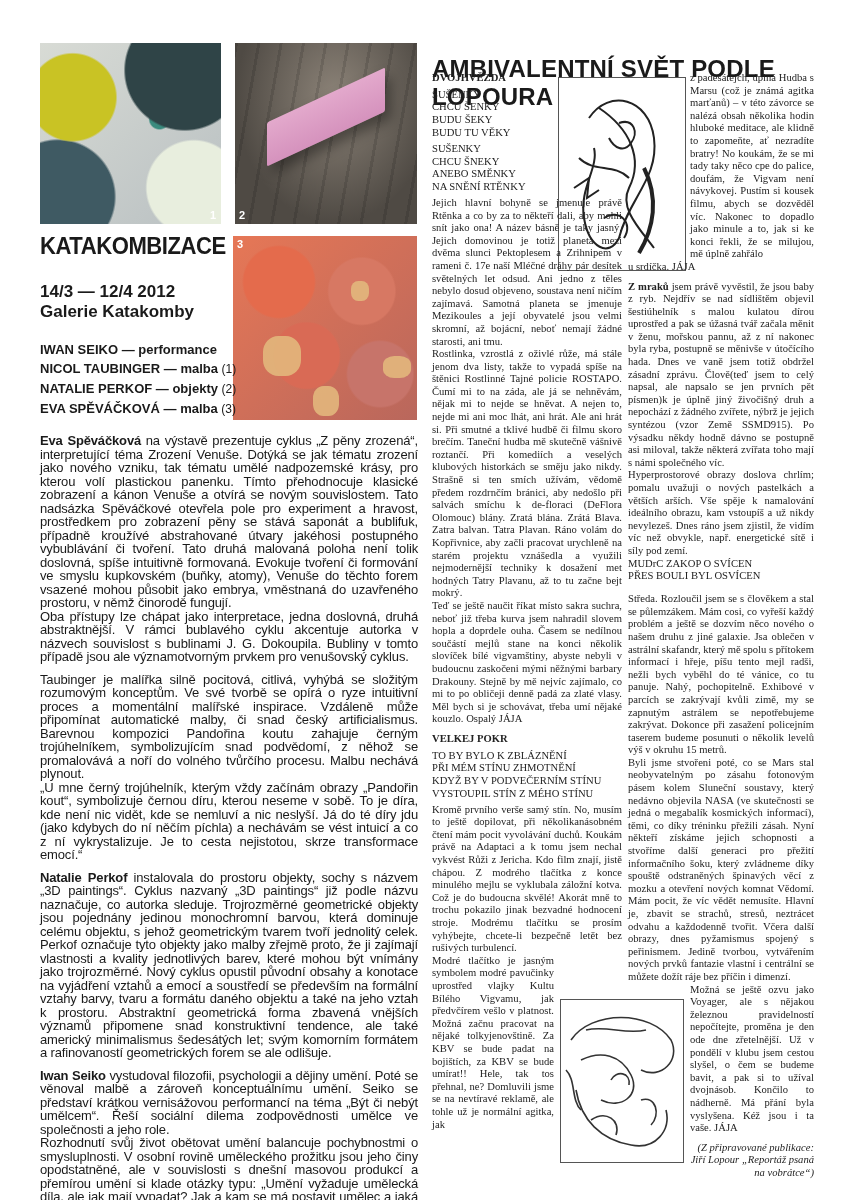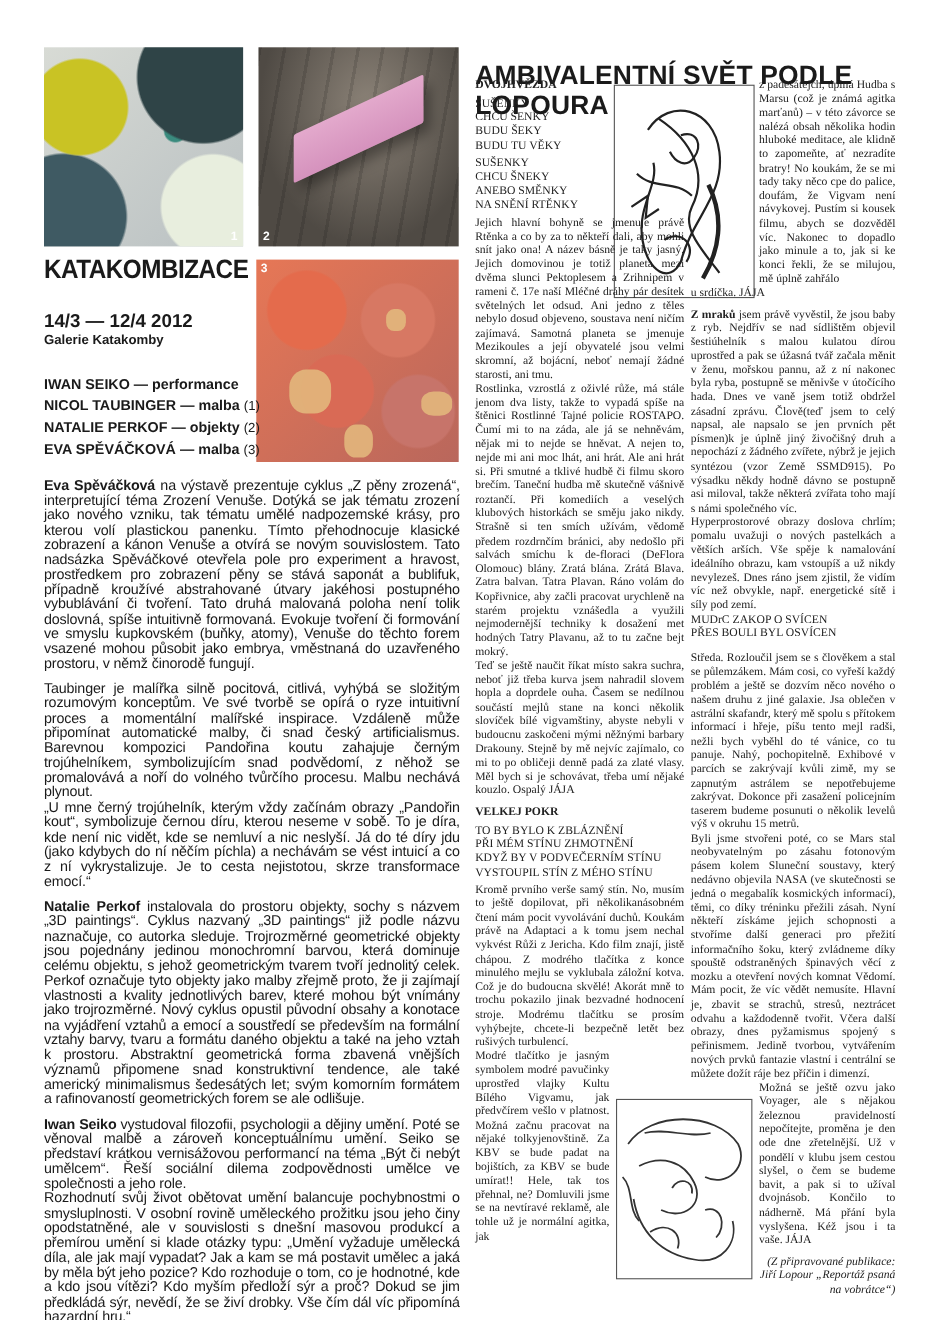--- a/index.html
+++ b/index.html
@@ -31,21 +31,21 @@
       radial-gradient(circle at 70% 30%, #d77863 0 18%, transparent 19%),
       radial-gradient(circle at 40% 65%, #d96a55 0 20%, transparent 21%),
       radial-gradient(circle at 80% 75%, #c7746a 0 16%, transparent 17%),
       linear-gradient(135deg, #e67756, #b9675c);
   }
   .img3 .baby { position: absolute; background: #e2b77c; border-radius: 40%; opacity: 0.9; }
   .img3 .num { left: 4px; top: 2px; }
 
   .kata-title { position: absolute; left: 40px; top: 232px; font-family: "Liberation Sans", sans-serif; font-weight: bold; font-size: 24px; letter-spacing: -0.5px; transform: scaleX(0.92); transform-origin: left; }
   .dates { position: absolute; left: 40px; top: 282px; font-family: "Liberation Sans", sans-serif; font-weight: bold; font-size: 17px; }
-  .gallery { position: absolute; left: 40px; top: 302px; font-family: "Liberation Sans", sans-serif; font-weight: bold; font-size: 12px; text-align: center; }
+  .gallery { position: absolute; left: 40px; top: 302px; font-family: "Liberation Sans", sans-serif; font-weight: bold; font-size: 17px; text-align: center; }
   .artists { position: absolute; left: 40px; top: 340px; font-family: "Liberation Sans", sans-serif; font-size: 13px; line-height: 19px; }
   .artists .a { font-weight: bold; }
   .artists .n { font-weight: normal; font-size: 12px; }
 
   .lbody { position: absolute; left: 40px; top: 434px; width: 378px; font-family: "Liberation Sans", sans-serif; font-size: 13px; line-height: 13.5px; text-align: justify; letter-spacing: -0.15px; }
   .lbody p { margin: 0; }
   .lbody .gap { height: 9px; }
   .lbody b { font-weight: bold; }
 
   
@@ -89,20 +89,21 @@
 
   <div class="artists">
     <div><span class="a">IWAN SEIKO</span> <span class="a">— performance</span></div>
     <div><span class="a">NICOL TAUBINGER</span> <span class="a">— malba</span> <span class="n">(1)</span></div>
     <div><span class="a">NATALIE PERKOF</span> <span class="a">— objekty</span> <span class="n">(2)</span></div>
     <div><span class="a">EVA SPĚVÁČKOVÁ</span> <span class="a">— malba</span> <span class="n">(3)</span></div>
   </div>
 
   <div class="lbody">
     <p><b>Eva Spěváčková</b><span> na výstavě prezentuje cyklus „Z pěny zrozená“, interpretující téma Zrození Venuše. Dotýká se jak tématu zrození jako nového vzniku, tak tématu umělé nadpozemské krásy, pro kterou volí plastickou panenku. Tímto přehodnocuje klasické zobrazení a kánon Venuše a otvírá se novým souvislostem. Tato nadsázka Spěváčkové otevřela pole pro experiment a hravost, prostředkem pro zobrazení pěny se stává saponát a bublifuk, případně kroužívé abstrahované útvary jakéhosi postupného vybublávání či tvoření. Tato druhá malovaná poloha není tolik doslovná, spíše intuitivně formovaná. Evokuje tvoření či formování ve smyslu kupkovském (buňky, atomy), Venuše do těchto forem vsazené mohou působit jako embrya, vměstnaná do uzavřeného prostoru, v němž činorodě fungují.</span></p>
+    <p>Oba přístupy lze chápat jako interpretace, jedna doslovná, druhá abstraktnější. V rámci bublavého cyklu akcentuje autorka v názvech souvislost s bublinami J. G. Dokoupila. Bubliny v tomto případě jsou ale významotvorným prvkem pro venušovský cyklus.</p>
     <div class="gap"></div>
     <p>Taubinger je malířka silně pocitová, citlivá, vyhýbá se složitým rozumovým konceptům. Ve své tvorbě se opírá o ryze intuitivní proces a momentální malířské inspirace. Vzdáleně může připomínat automatické malby, či snad český artificialismus. Barevnou kompozici Pandořina koutu zahajuje černým trojúhelníkem, symbolizujícím snad podvědomí, z něhož se promalovává a noří do volného tvůrčího procesu. Malbu nechává plynout.</p>
     <p>„U mne černý trojúhelník, kterým vždy  začínám obrazy „Pandořin kout“, symbolizuje černou díru, kterou neseme  v sobě. To je díra, kde není nic vidět, kde se nemluví a nic neslyší. Já do té díry jdu (jako kdybych do ní něčím píchla) a nechávám se vést intuicí a co z ní vykrystalizuje. Je to cesta nejistotou, skrze transformace emocí.“</p>
     <div class="gap"></div>
     <p><b>Natalie Perkof</b><span> instalovala do prostoru objekty, sochy s názvem „3D paintings“. Cyklus nazvaný „3D paintings“ již podle názvu naznačuje, co autorka sleduje. Trojrozměrné geometrické objekty jsou pojednány jedinou monochromní barvou, která dominuje celému objektu, s jehož geometrickým tvarem tvoří jednolitý celek. Perkof označuje tyto objekty jako malby zřejmě proto, že ji zajímají vlastnosti a kvality jednotlivých barev, které mohou být vnímány jako trojrozměrné. Nový cyklus opustil původní obsahy a konotace na vyjádření vztahů a emocí a soustředí se především na formální vztahy barvy, tvaru a formátu daného objektu a také na jeho vztah k prostoru. Abstraktní geometrická forma zbavená vnějších významů připomene snad konstruktivní tendence, ale také americký minimalismus šedesátých let; svým komorním formátem a rafinovaností geometrických forem se ale odlišuje.</span></p>
     <div class="gap"></div>
     <p><b>Iwan Seiko</b><span> vystudoval filozofii, psychologii a dějiny umění. Poté se věnoval malbě a zároveň konceptuálnímu umění. Seiko se představí krátkou vernisážovou performancí na téma „Být či nebýt umělcem“. Řeší sociální dilema zodpovědnosti umělce ve společnosti a jeho role.</span></p>
     <p>Rozhodnutí svůj život obětovat umění balancuje pochybnostmi o smysluplnosti. V osobní rovině uměleckého prožitku jsou jeho činy opodstatněné, ale v souvislosti s dnešní masovou produkcí a přemírou umění si klade otázky typu: „Umění vyžaduje umělecká díla, ale jak mají vypadat? Jak a kam se má postavit umělec a jaká by měla být jeho pozice? Kdo rozhoduje o tom, co je hodnotné, kde a kdo jsou vítězi? Kdo myším předloží sýr a proč? Dokud se jim předkládá sýr, nevědí, že se živí drobky. Vše čím dál víc připomíná hazardní hru.“</p>
   </div>
 

